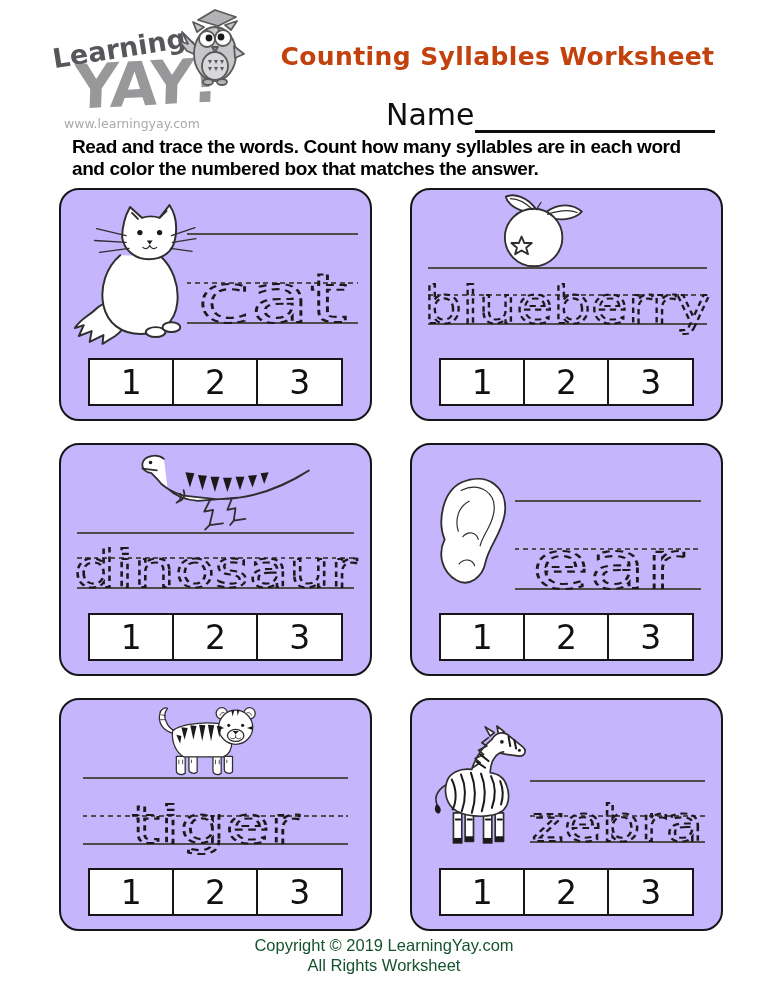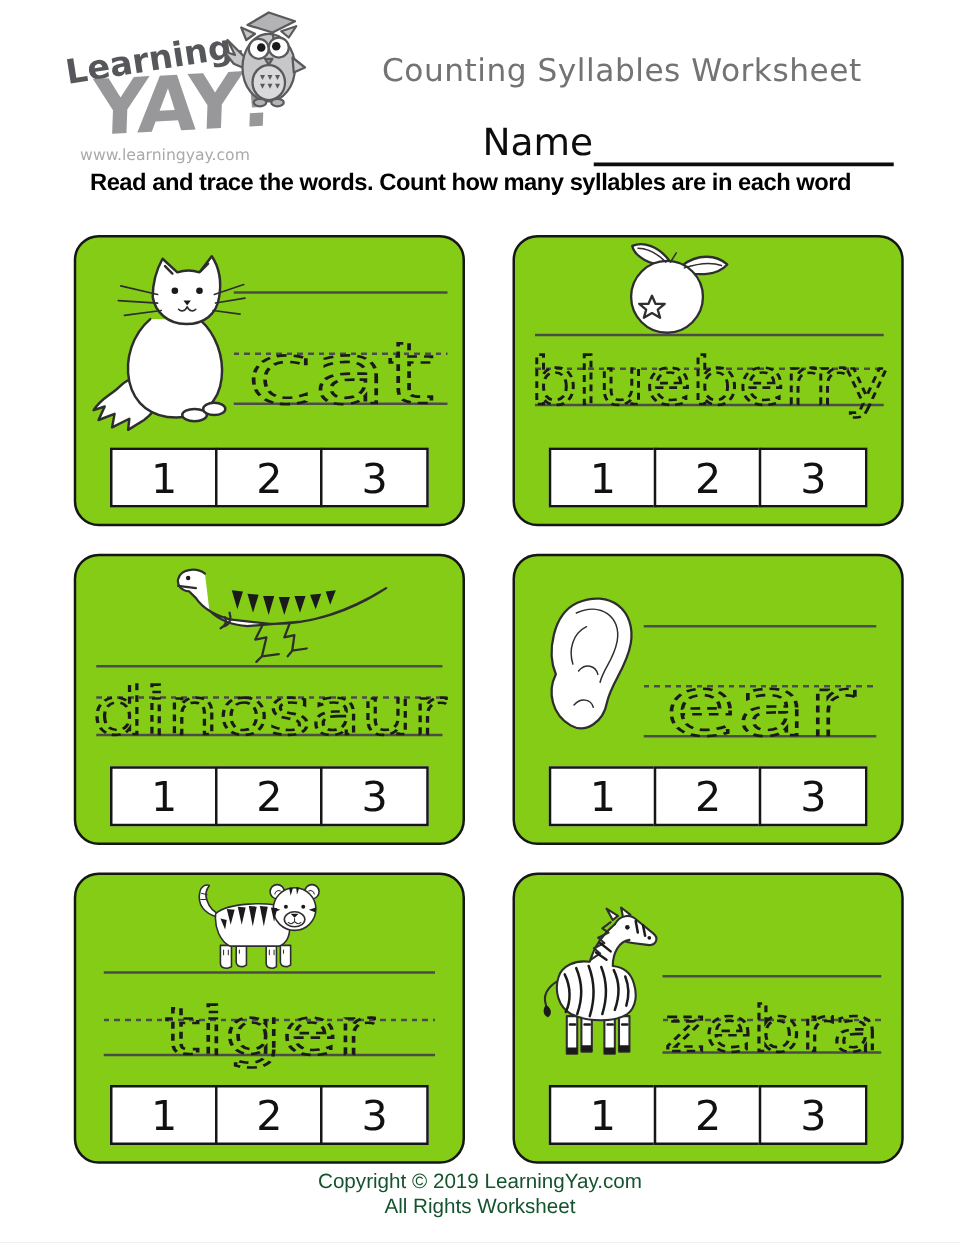--- a/index.html
+++ b/index.html
@@ -11,32 +11,32 @@
   .logo-word1{position:absolute;left:10px;top:26px;font-size:27px;font-weight:bold;
               color:#56575b;transform:rotate(-9deg);letter-spacing:0px;}
   .logo-word2{position:absolute;left:32px;top:42px;font-size:61px;font-weight:bold;
               color:#98989a;transform:rotate(-3deg) skewX(-5deg);letter-spacing:-2px;}
   .logo-url{position:absolute;left:0px;top:110px;width:180px;text-align:center;
             font-size:12.5px;color:#a9a9a9;}
   .owl{position:absolute;left:136px;top:0px;width:70px;height:86px;}
 
   
   .title{position:absolute;left:275px;top:42px;width:445px;text-align:center;
-         font-size:25px;color:#737373;letter-spacing:0.4px;}
+         font-size:25px;color:#c2410c;letter-spacing:0.4px;font-weight:bold;}
   .name-row{position:absolute;left:386px;top:96px;display:flex;align-items:center;}
   .name-label{font-size:30px;color:#0d0d0d;}
   .name-line{width:240px;height:34px;border-bottom:3px solid #0d0d0d;}
   .instructions{position:absolute;left:72px;top:136px;font-family:"Liberation Sans",sans-serif;
                 font-size:19px;font-weight:bold;color:#000;line-height:21.5px;
                 letter-spacing:-0.4px;white-space:nowrap;}
 
   
   .cards{position:absolute;left:47px;top:188px;display:grid;
          grid-template-columns:325px 325px;grid-auto-rows:233px;column-gap:26px;row-gap:22px;}
-  .card{position:relative;border:2.5px solid #161616;border-radius:20px;background:#84cc16;margin-left:12px;}
+  .card{position:relative;border:2.5px solid #161616;border-radius:20px;background:#c4b5fd;margin-left:12px;}
 
   .img{position:absolute;}
   .img svg{width:100%;height:100%;overflow:visible;}
 
   
   .wa{position:absolute;}
   .ln{position:absolute;left:0;right:0;height:2px;background:#4c4c4c;}
   .ln-top{top:0;}
   .ln-bot{bottom:0;}
   .ln-mid{position:absolute;left:0;right:0;height:2px;background:
@@ -139,20 +139,21 @@
 
   <div class="title">Counting Syllables Worksheet</div>
 
   <div class="name-row">
     <span class="name-label">Name</span>
     <span class="name-line"></span>
   </div>
 
   <div class="instructions">
     <div>Read and trace the words. Count how many syllables are in each word</div>
+    <div>and color the numbered box that matches the answer.</div>
   </div>
 
   <div class="cards">
 
     <div class="card" id="card-cat">
       <div class="img">
         <svg viewBox="0 0 130 150">
           <g class="art" stroke-width="2.2">
             <path d="M58,96 C50,104 36,104 28,112 C20,120 12,122 6,132 L15,129 L10,140 L23,135 L21,146 L35,139 L34,148 L47,140 C59,131 65,117 62,103 Z"></path>
             <path d="M52,58 C38,70 31,90 35,109 C39,127 53,138 73,138 C94,138 108,126 110,106 C112,88 105,70 93,59"></path>

